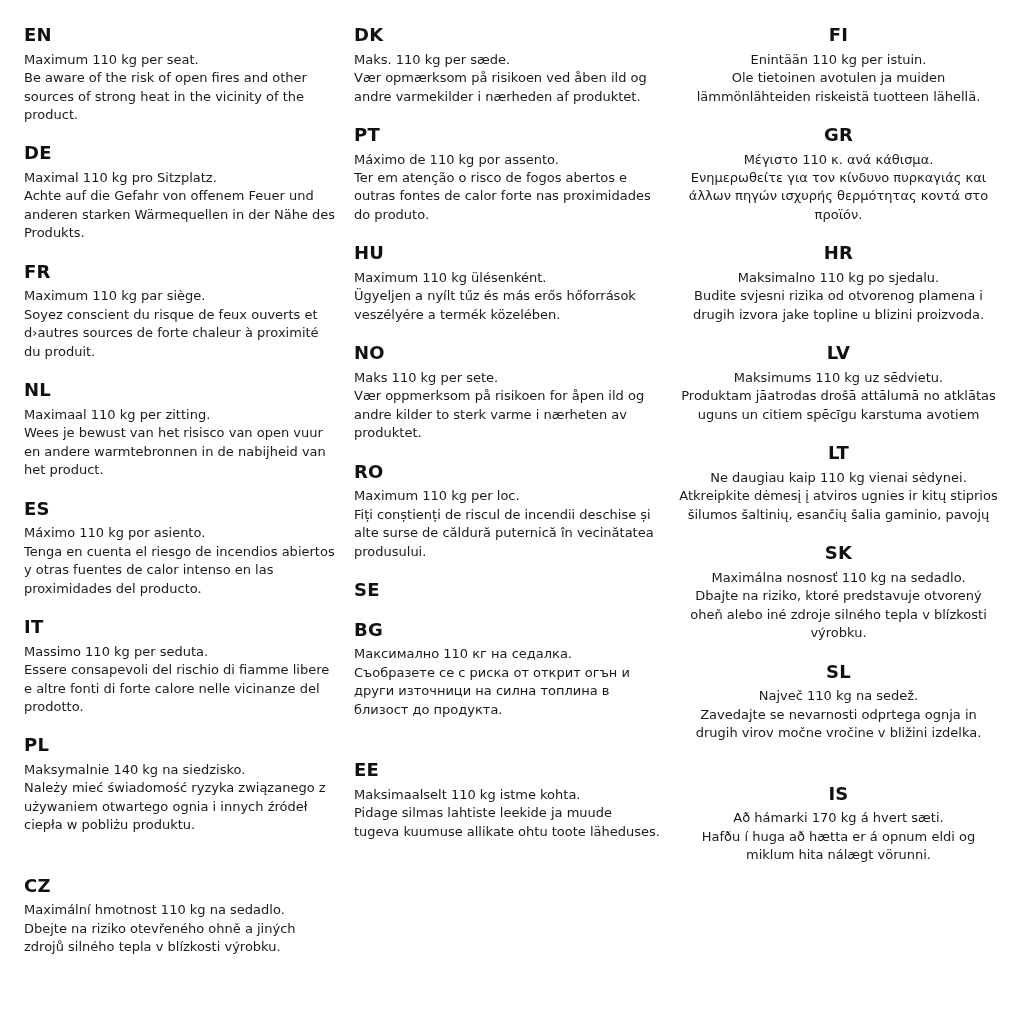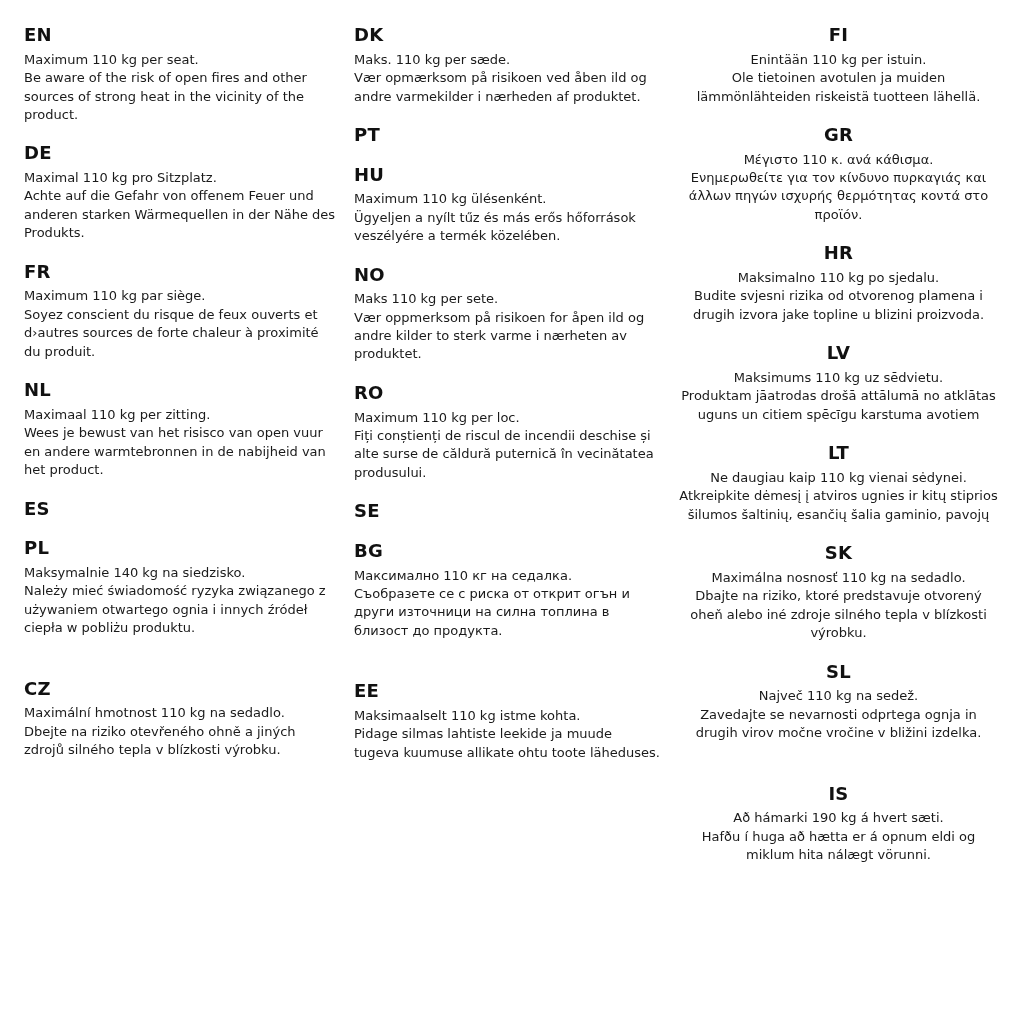--- a/index.html
+++ b/index.html
@@ -79,20 +79,27 @@
         <div class="lang-text">Maximum 110 kg par siège.
 Soyez conscient du risque de feux ouverts et d›autres sources de forte chaleur à proximité du produit.</div>
       </div>
       <div class="entry">
         <div class="lang-code">NL</div>
         <div class="lang-text">Maximaal 110 kg per zitting.
 Wees je bewust van het risisco van open vuur en andere warmtebronnen in de nabijheid van het product.</div>
       </div>
       <div class="entry">
         <div class="lang-code">ES</div>
+        <div class="lang-text">Máximo 110 kg por asiento.
+Tenga en cuenta el riesgo de incendios abiertos y otras fuentes de calor intenso en las proximidades del producto.</div>
+      </div>
+      <div class="entry">
+        <div class="lang-code">IT</div>
+        <div class="lang-text">Massimo 110 kg per seduta.
+Essere consapevoli del rischio di fiamme libere e altre fonti di forte calore nelle vicinanze del prodotto.</div>
       </div>
       <div class="entry">
         <div class="lang-code">PL</div>
         <div class="lang-text">Maksymalnie 140 kg na siedzisko.
 Należy mieć świadomość ryzyka związanego z używaniem otwartego ognia i innych źródeł ciepła w pobliżu produktu.</div>
       </div>
       <div class="entry">
         <div class="lang-code">CZ</div>
         <div class="lang-text">Maximální hmotnost 110 kg na sedadlo.
 Dbejte na riziko otevřeného ohně a jiných zdrojů silného tepla v blízkosti výrobku.</div>
@@ -100,20 +107,22 @@
     </div>
 
     <div class="column col-1">
       <div class="entry">
         <div class="lang-code">DK</div>
         <div class="lang-text">Maks. 110 kg per sæde.
 Vær opmærksom på risikoen ved åben ild og andre varmekilder i nærheden af produktet.</div>
       </div>
       <div class="entry">
         <div class="lang-code">PT</div>
+        <div class="lang-text">Máximo de 110 kg por assento.
+Ter em atenção o risco de fogos abertos e outras fontes de calor forte nas proximidades do produto.</div>
       </div>
       <div class="entry">
         <div class="lang-code">HU</div>
         <div class="lang-text">Maximum 110 kg ülésenként.
 Ügyeljen a nyílt tűz és más erős hőforrások veszélyére a termék közelében.</div>
       </div>
       <div class="entry">
         <div class="lang-code">NO</div>
         <div class="lang-text">Maks 110 kg per sete.
 Vær oppmerksom på risikoen for åpen ild og andre kilder to sterk varme i nærheten av produktet.</div>
@@ -169,19 +178,19 @@
         <div class="lang-text">Maximálna nosnosť 110 kg na sedadlo.
 Dbajte na riziko, ktoré predstavuje otvorený oheň alebo iné zdroje silného tepla v blízkosti výrobku.</div>
       </div>
       <div class="entry">
         <div class="lang-code">SL</div>
         <div class="lang-text">Največ 110 kg na sedež.
 Zavedajte se nevarnosti odprtega ognja in drugih virov močne vročine v bližini izdelka.</div>
       </div>
       <div class="entry">
         <div class="lang-code">IS</div>
-        <div class="lang-text">Að hámarki 190 kg á hvert sæti.
+        <div class="lang-text">Að hámarki 170 kg á hvert sæti.
 Hafðu í huga að hætta er á opnum eldi og miklum hita nálægt vörunni.</div>
       </div>
     </div>
 
   </div>
 </div>
 
 </body></html>

